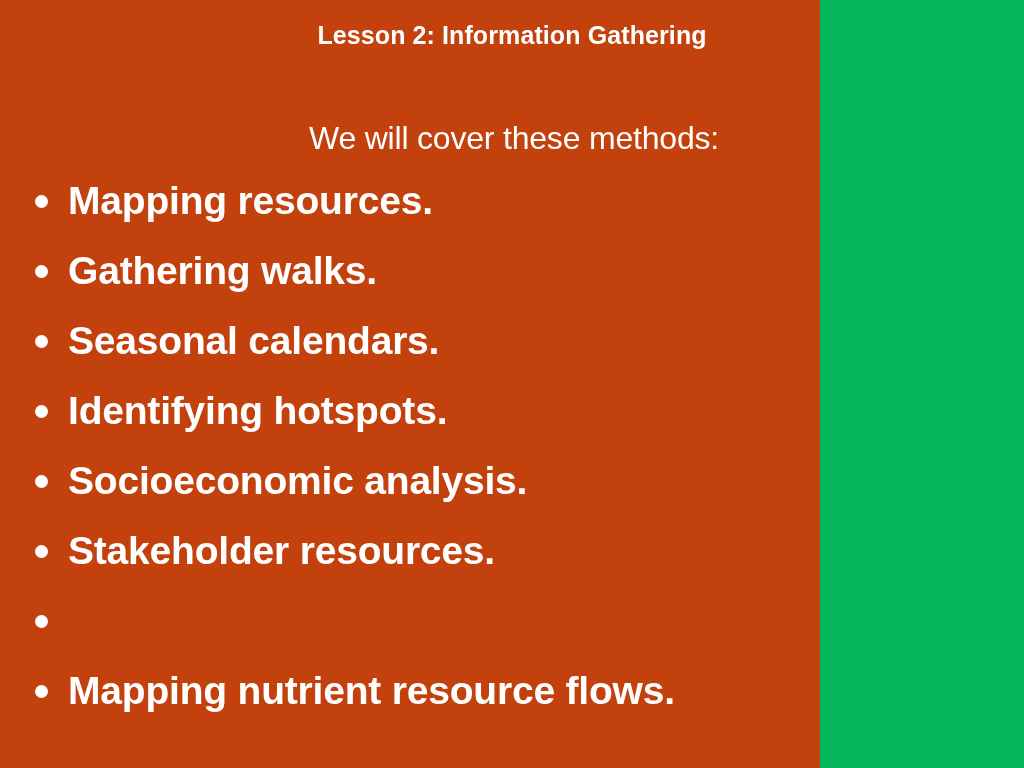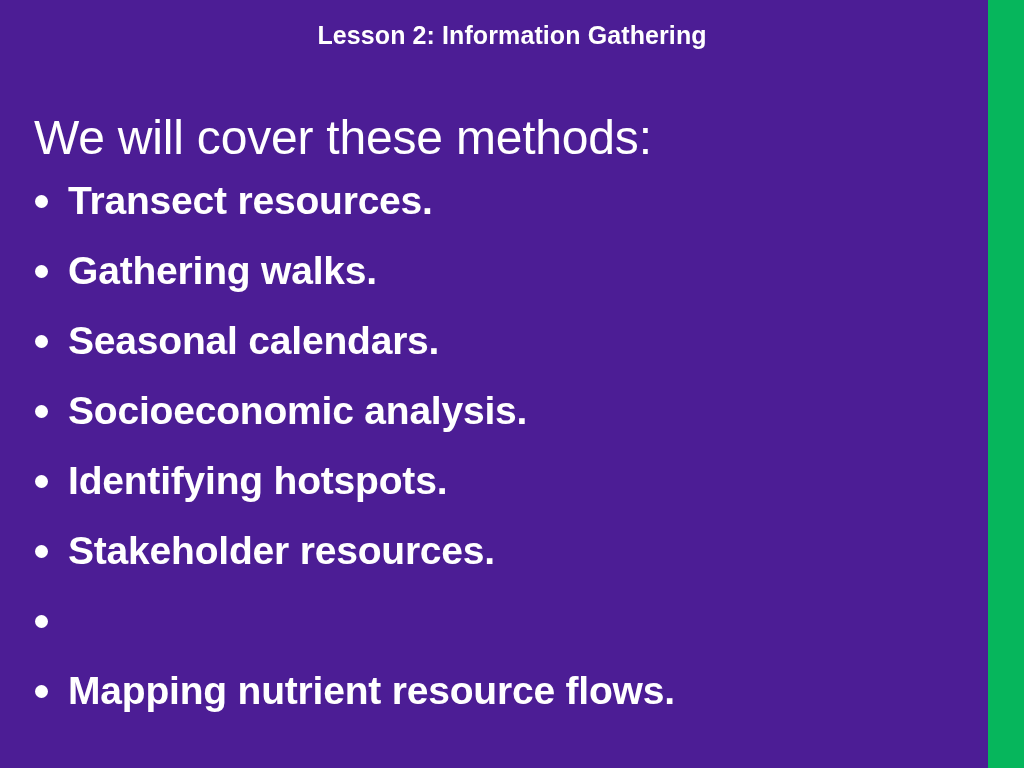--- a/index.html
+++ b/index.html
@@ -8,23 +8,23 @@
   }
   body {
     width: 1024px;
     height: 768px;
     overflow: hidden;
     font-family: "Liberation Sans", sans-serif;
     background: #06b65c;
   }
   #slide {
     position: relative;
-    width: 988px;
+    width: 820px;
     height: 768px;
-    background: #4c1d95;
+    background: #c2410c;
     box-sizing: border-box;
     padding-left: 8px;
   }
   #slide-title {
     position: absolute;
     left: 0;
     top: 20px;
     width: 1024px;
     text-align: center;
     color: #ffffff;
@@ -35,25 +35,26 @@
     white-space: nowrap;
   }
   #body-block {
     position: absolute;
     left: 34px;
     top: 110px;
     width: 960px;
   }
   .intro-line {
     color: #ffffff;
-    font-size: 48px;
+    font-size: 32px;
     font-weight: normal;
     line-height: 56px;
     letter-spacing: -0.2px;
     white-space: nowrap;
+    text-align: center;
   }
   .bullet-list {
     list-style: none;
     margin: 0;
     padding: 0;
   }
   .bullet-item {
     position: relative;
     color: #ffffff;
     font-size: 39px;
@@ -84,37 +85,37 @@
 
   <div id="slide-title">Lesson 2: Information Gathering</div>
 
   <div id="body-block">
 
     <div class="intro-line">We will cover these methods:</div>
 
     <ul class="bullet-list">
       <li class="bullet-item">
         <span class="bullet-dot"></span>
-        <span class="bullet-text">Transect resources.</span>
+        <span class="bullet-text">Mapping resources.</span>
       </li>
       <li class="bullet-item">
         <span class="bullet-dot"></span>
         <span class="bullet-text">Gathering walks.</span>
       </li>
       <li class="bullet-item">
         <span class="bullet-dot"></span>
         <span class="bullet-text">Seasonal calendars.</span>
       </li>
       <li class="bullet-item">
         <span class="bullet-dot"></span>
-        <span class="bullet-text">Socioeconomic analysis.</span>
+        <span class="bullet-text">Identifying hotspots.</span>
       </li>
       <li class="bullet-item">
         <span class="bullet-dot"></span>
-        <span class="bullet-text">Identifying hotspots.</span>
+        <span class="bullet-text">Socioeconomic analysis.</span>
       </li>
       <li class="bullet-item">
         <span class="bullet-dot"></span>
         <span class="bullet-text">Stakeholder resources.</span>
       </li>
       <li class="bullet-item">
         <span class="bullet-dot"></span>
       </li>
       <li class="bullet-item">
         <span class="bullet-dot"></span>

